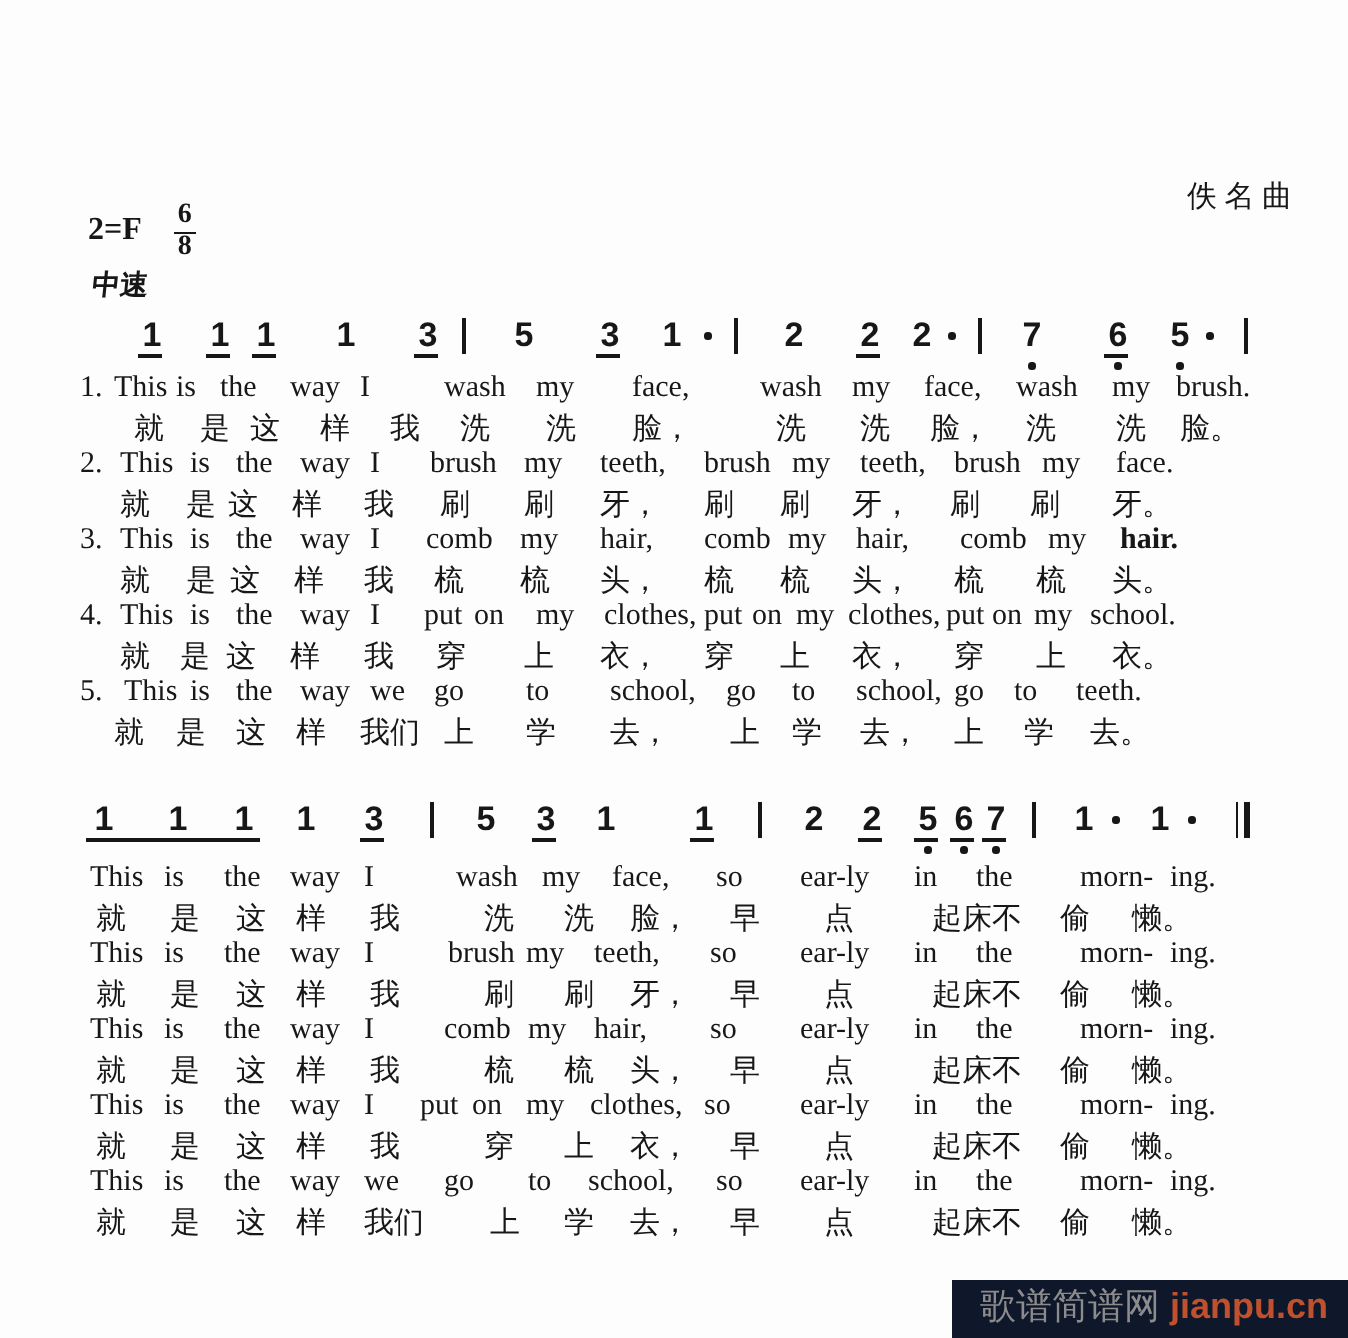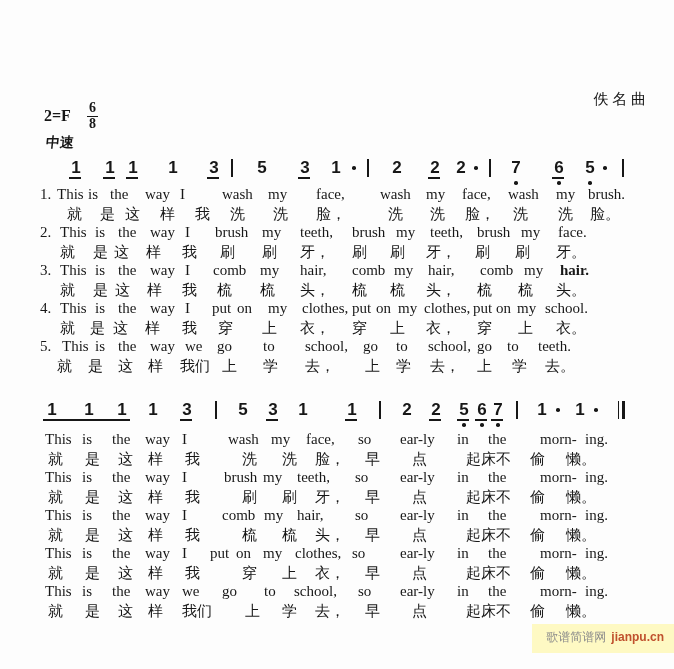--- a/index.html
+++ b/index.html
@@ -22,21 +22,21 @@
   .note.u::after{content:"";position:absolute;left:-1px;top:19px;width:12px;height:1.7px;background:#171717}
   .ldot{position:absolute;left:4px;top:23px;width:3.5px;height:3.5px;border-radius:50%;background:#171717}
   .adot{position:absolute;top:8px;width:3.6px;height:3.6px;border-radius:50%;background:#171717}
   .barline{position:absolute;top:1px;width:1.7px;height:18px;background:#171717}
   .endbar{position:absolute;top:1px;width:7px;height:18px;border-left:1.7px solid #171717;border-right:3.6px solid #171717}
   .beam{position:absolute;top:19px;height:1.7px;background:#171717}
   .lyr{position:absolute;left:0;width:100%;height:19px}
   .lyr span{position:absolute;top:0;white-space:pre}
   .lyr.en{font-size:15px}
   .lyr.cn{font-size:15px}
-  .watermark{position:absolute;right:0;bottom:16px;background:#fef9c3;padding:5px 10px 7px 14px;font-size:12px;line-height:17px}
+  .watermark{position:absolute;right:0;bottom:0;background:#0f172a;padding:5px 10px 7px 14px;font-size:18px;line-height:17px}
   .wm-cn{color:#8c8c8c}
   .wm-url{color:#c0512e;font-family:"Liberation Sans",sans-serif;font-weight:bold;margin-left:5px}
 </style>
 </head>
 <body>
 
 <div class="page">
 
 
   <div class="keysig">

